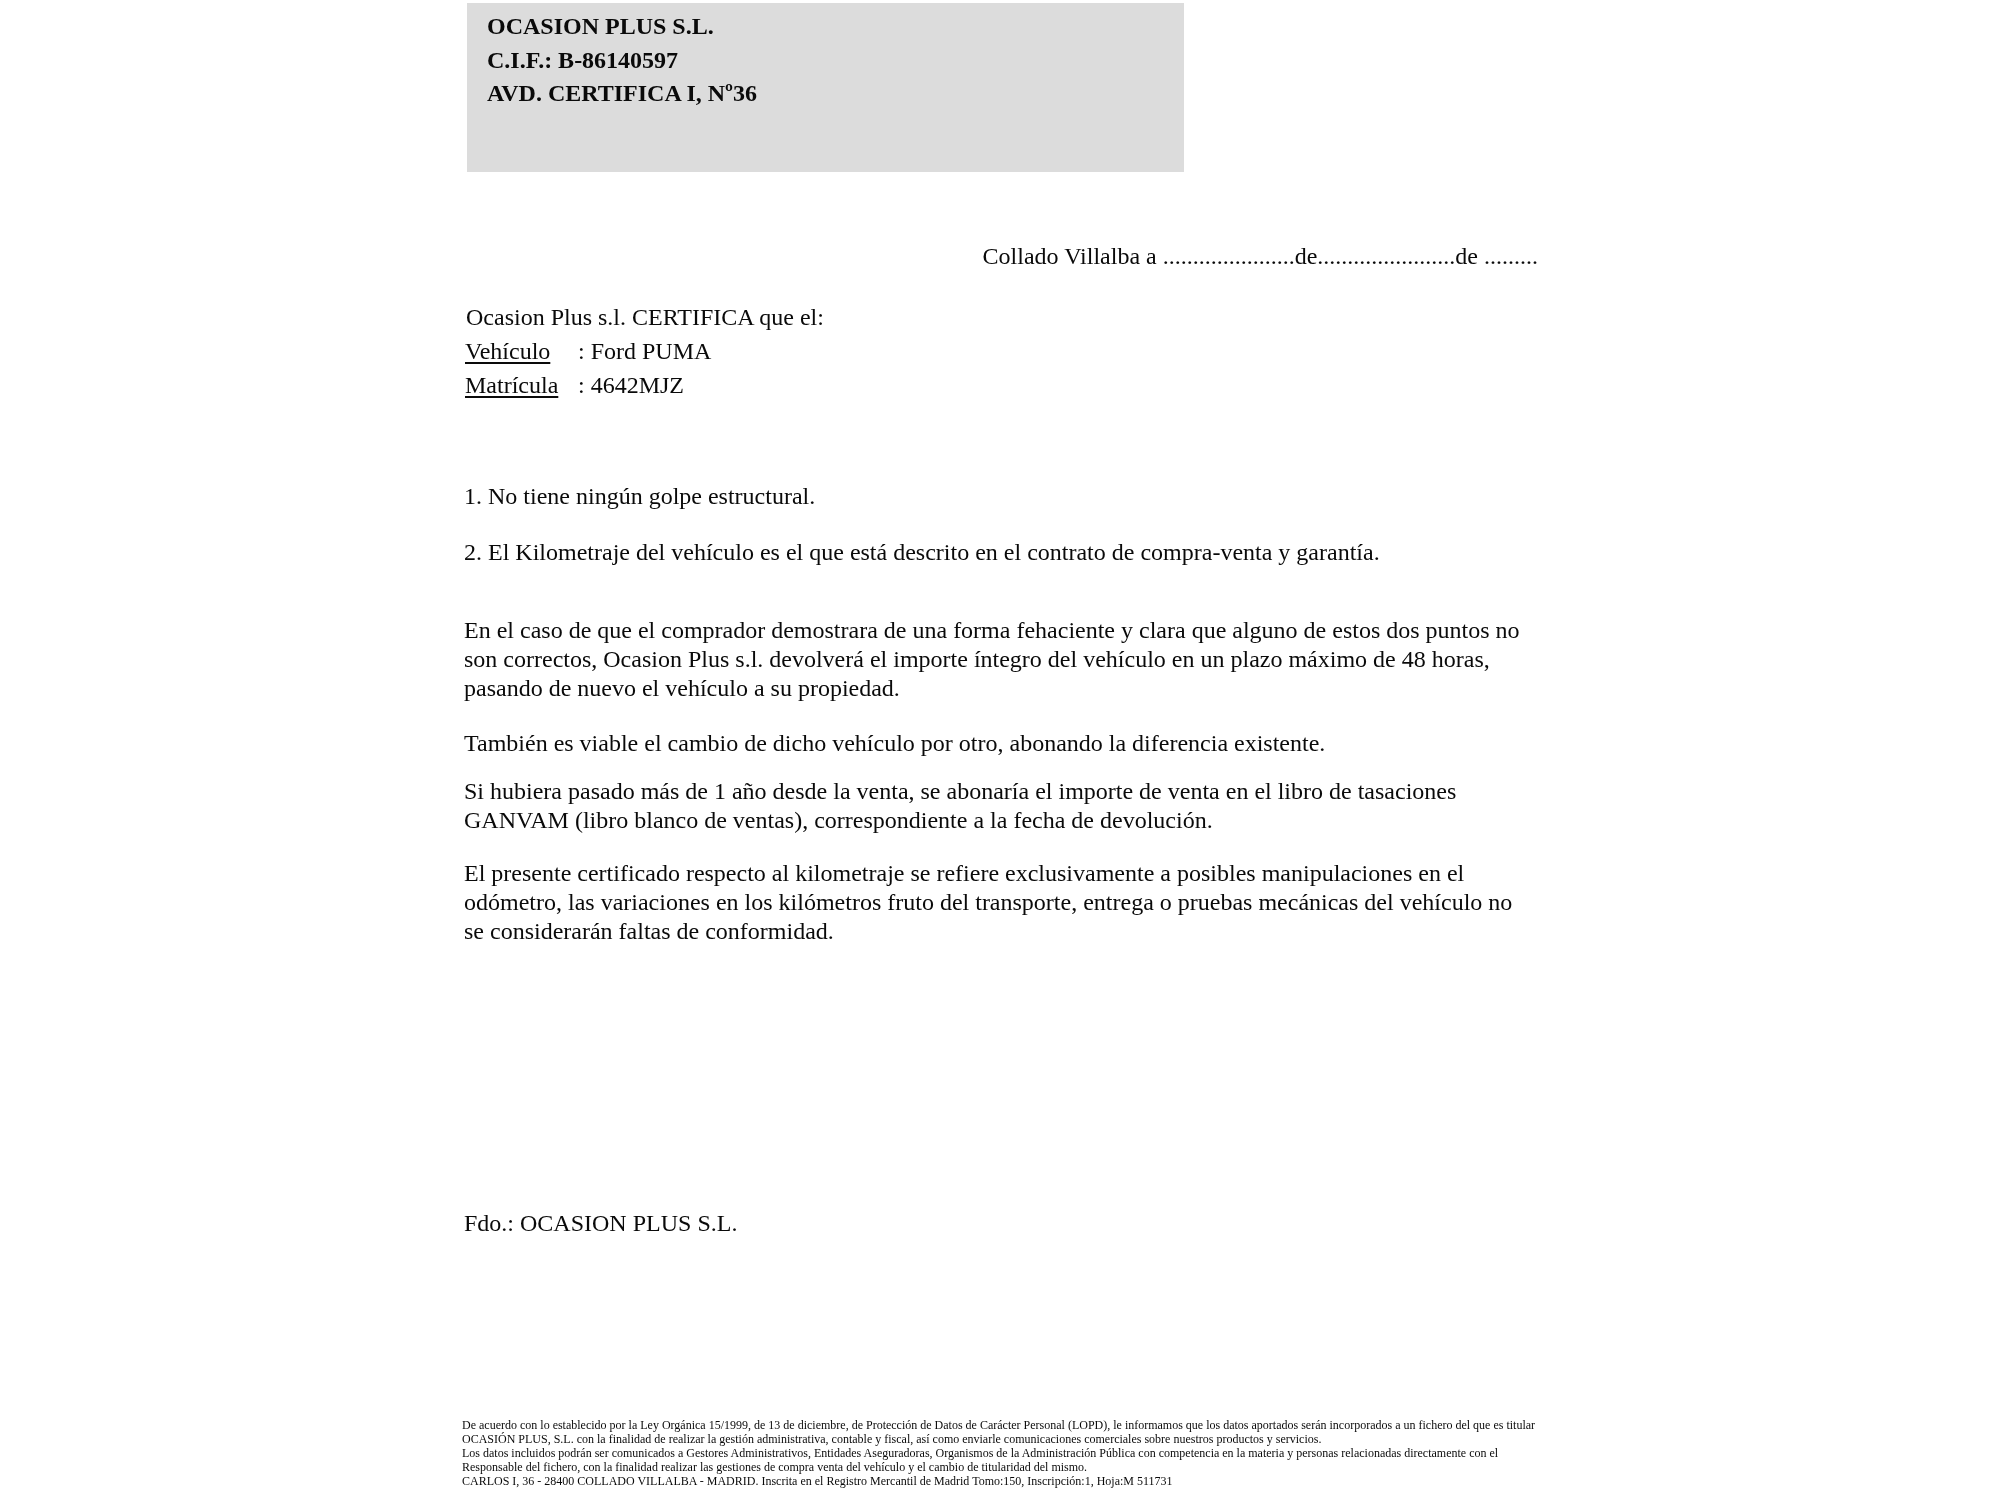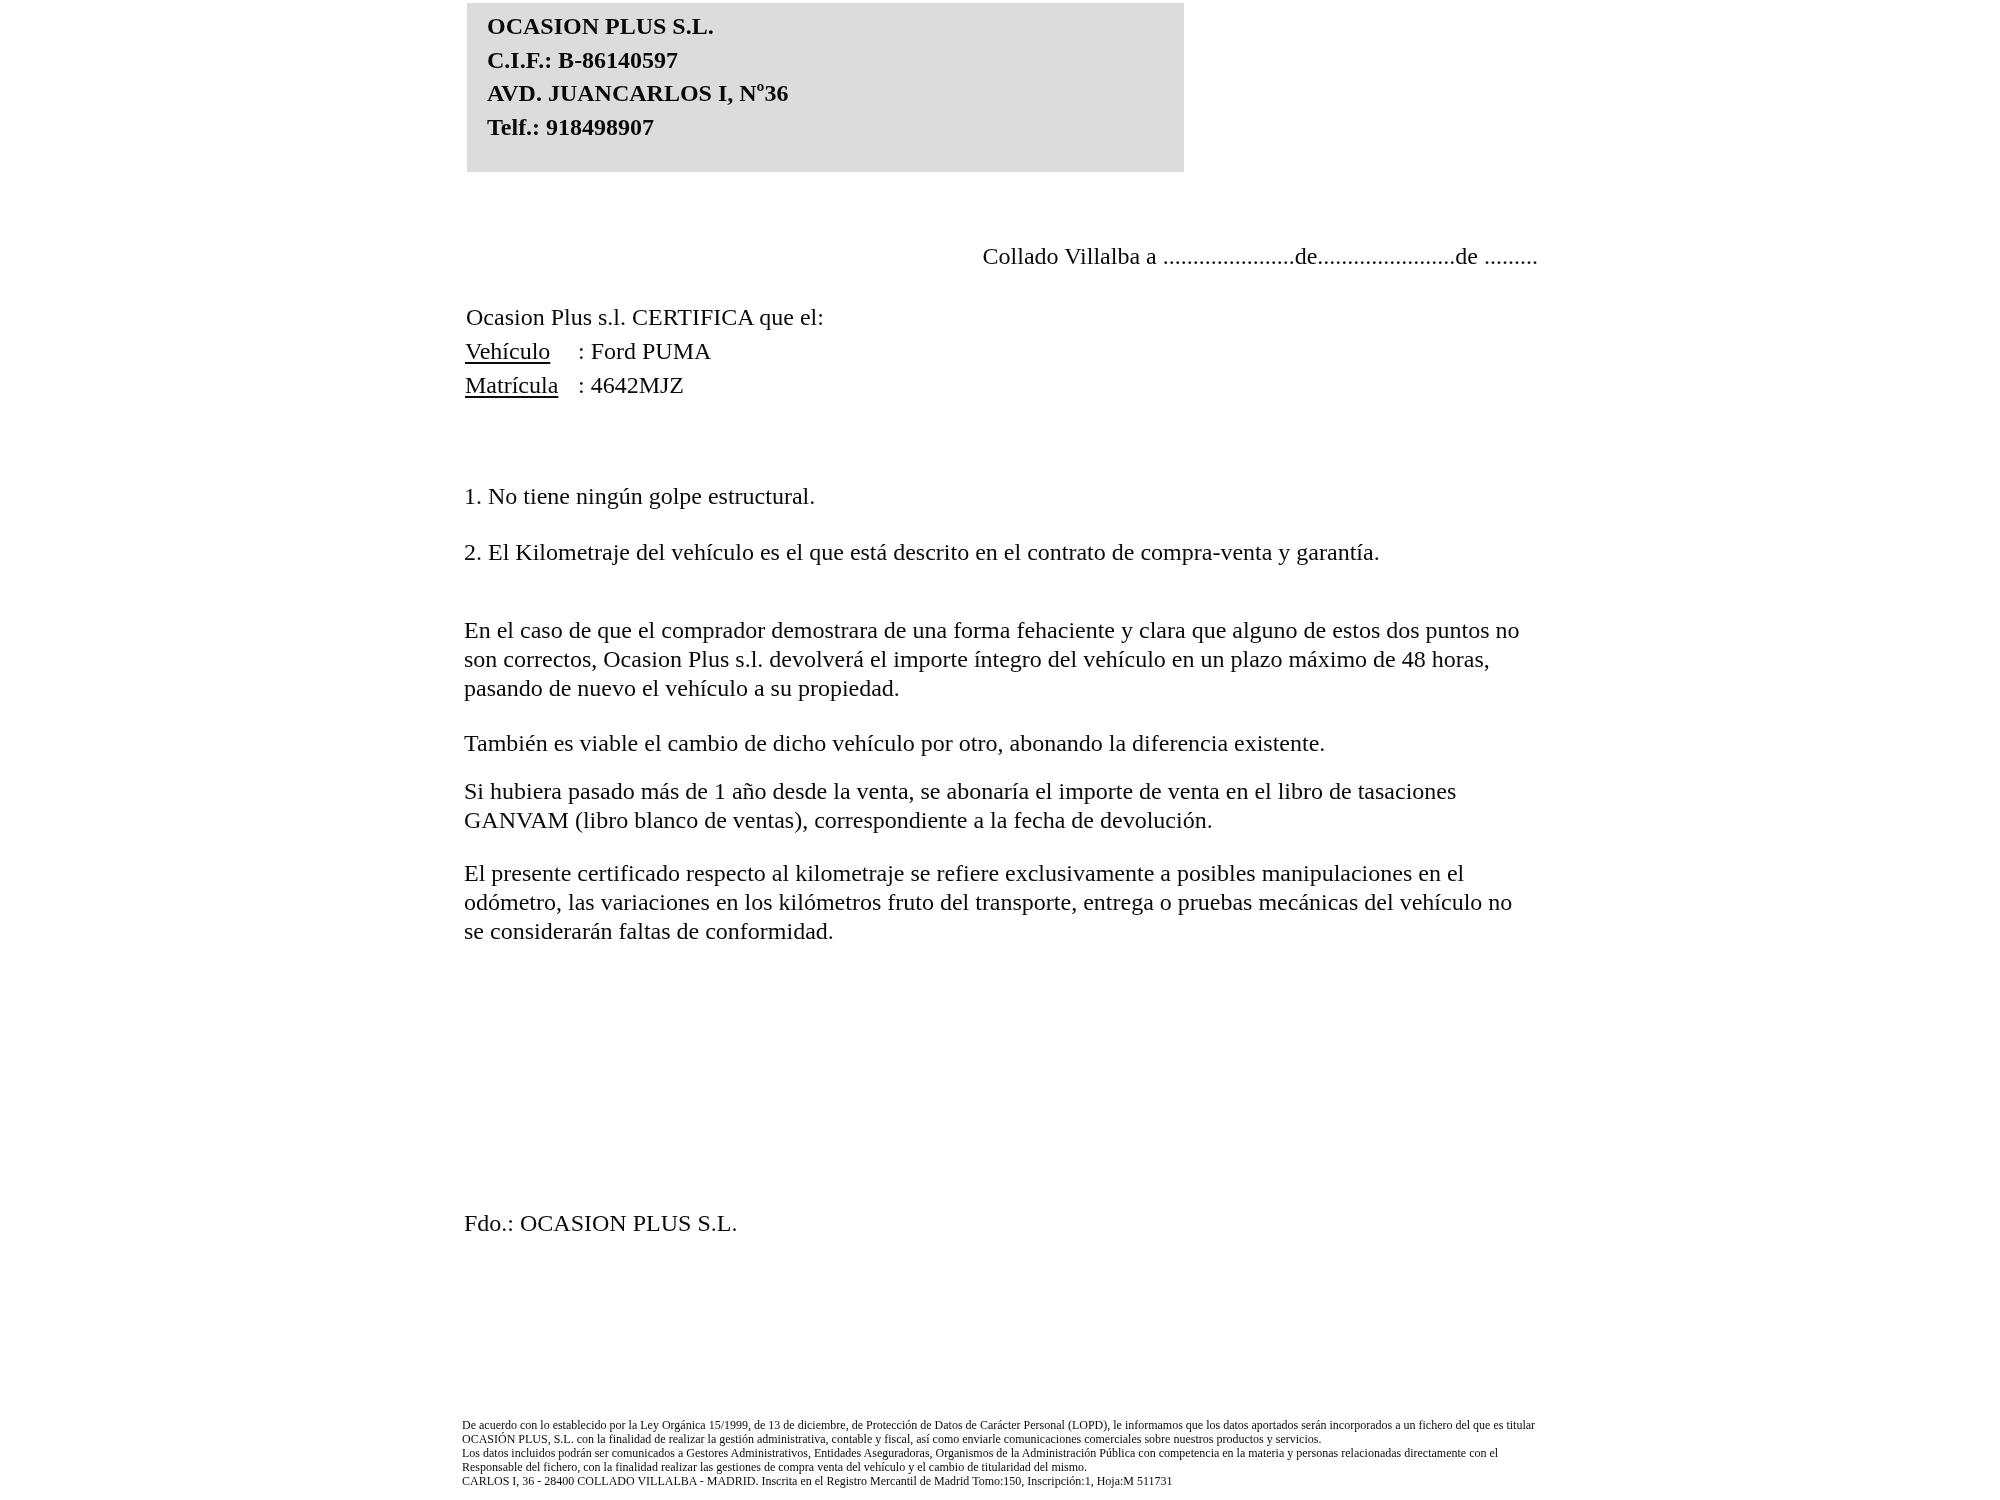--- a/index.html
+++ b/index.html
@@ -56,22 +56,21 @@
   
   .legal { left:462px; top:1418px; width:1115px; }
   .legal-line { font-size:12px; line-height:14px; white-space:nowrap; }
 </style>
 </head>
 <body>
 
 <div class="abs company-box">
   <div class="company-line">OCASION PLUS S.L.</div>
   <div class="company-line">C.I.F.: B-86140597</div>
-  <div class="company-line">AVD. JUANCARLOS I, Nº36</div>
-  <div class="company-line">Telf.: 918498907</div>
+  <div class="company-line">AVD. CERTIFICA I, Nº36</div>
 </div>
 
 <div class="abs date-line">Collado Villalba a ......................de.......................de .........</div>
 
 <div class="abs cert-intro">Ocasion Plus s.l. CERTIFICA que el:</div>
 
 <div class="abs cert-row vehicle">
   <span class="cert-label-wrap"><span class="cert-label">Vehículo</span></span><span>: Ford PUMA</span>
 </div>
 

